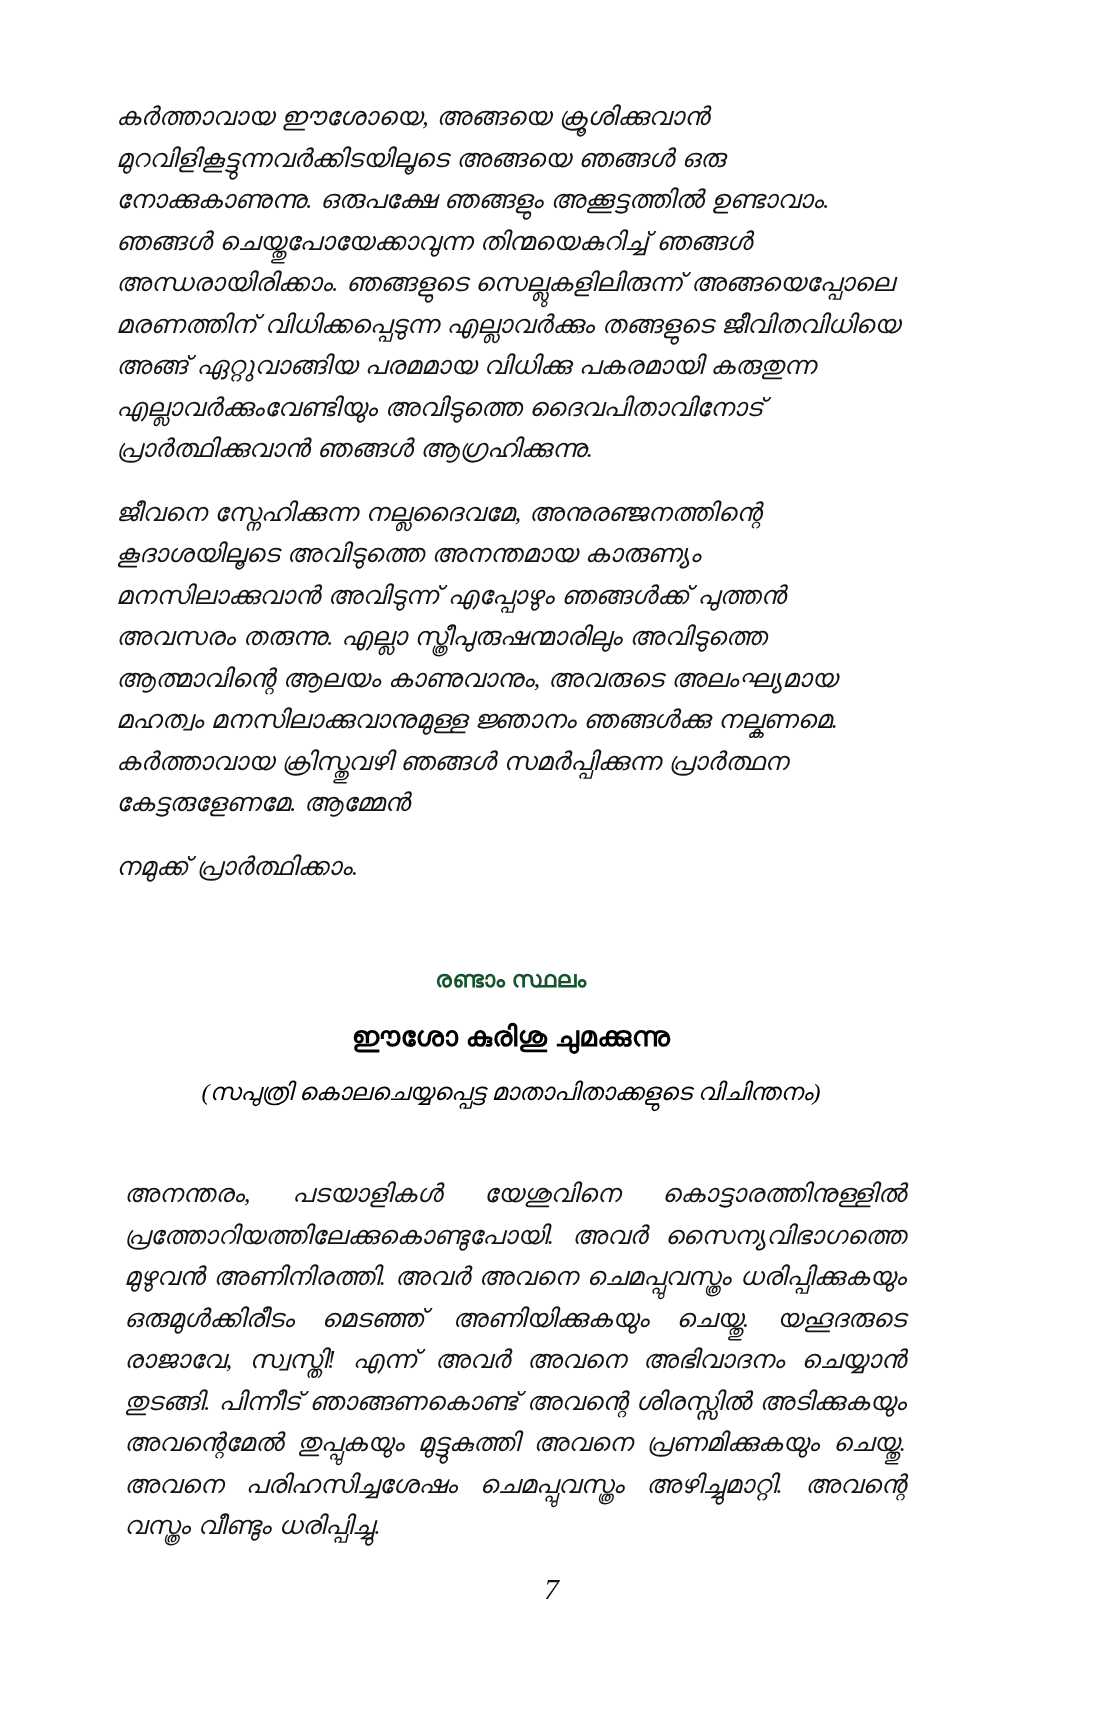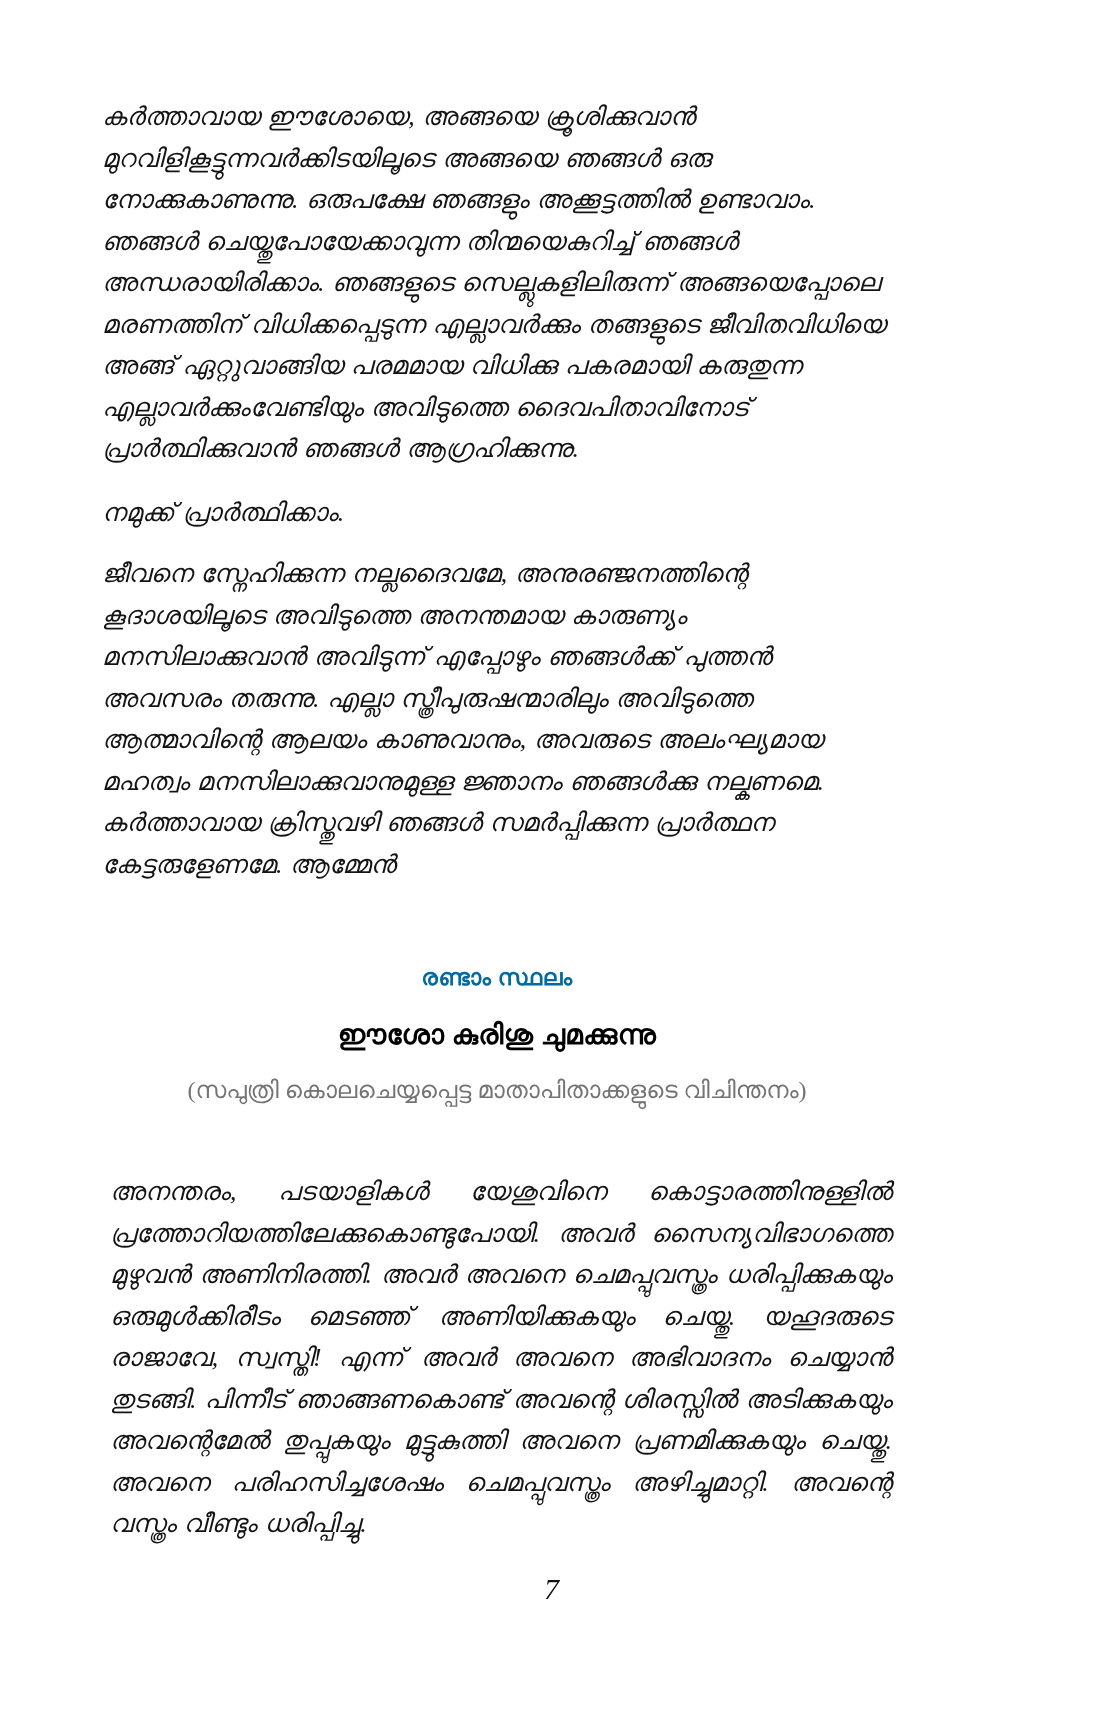--- a/index.html
+++ b/index.html
@@ -16,21 +16,21 @@
     position: relative;
     width: 1103px;
     height: 1733px;
     margin: 0 auto;
     background: #ffffff;
     box-sizing: border-box;
     overflow: hidden;
   }
   .content {
     position: absolute;
-    left: 102px;
+    left: 116px;
     top: 96px;
     width: 790px;
   }
 
   
   .para {
     font-family: "Liberation Serif", "DejaVu Serif", serif;
     font-style: italic;
     font-size: 25.5px;
     line-height: 41.5px;
@@ -50,38 +50,39 @@
     text-align: center;
   }
   .station-kicker {
     font-family: "Liberation Serif", "DejaVu Serif", serif;
     font-style: normal;
     font-weight: bold;
     font-size: 23px;
     line-height: 30px;
     letter-spacing: 0.6px;
     margin: 1px 0 18px 0;
-    color: #0369a1;
+    color: #14532d;
   }
   .station-title {
     font-family: "Liberation Serif", "DejaVu Serif", serif;
     font-style: normal;
     font-weight: bold;
     font-size: 28px;
     line-height: 48px;
     letter-spacing: 0.4px;
     margin: 0 0 14px 0;
     color: #000000;
   }
   .station-subtitle {
     font-family: "Liberation Serif", "DejaVu Serif", serif;
+    font-style: italic;
     font-size: 24px;
     line-height: 34px;
     margin: 0;
-    color: #737373;
+    color: #000000;
   }
 
   
   .passage-block {
     margin-top: 64px;
   }
 
   
   .folio {
     position: absolute;
@@ -98,23 +99,23 @@
 </style>
 </head>
 <body>
 
 <div class="page">
 
   <div class="content">
 
     <p class="para ragged">കർത്താവായ ഈശോയെ, അങ്ങയെ ക്രൂശിക്കുവാൻ മുറവിളികൂട്ടുന്നവർക്കിടയിലൂടെ അങ്ങയെ ഞങ്ങൾ ഒരു നോക്കുകാണുന്നു. ഒരുപക്ഷേ ഞങ്ങളും അക്കൂട്ടത്തിൽ ഉണ്ടാവാം. ഞങ്ങൾ ചെയ്തുപോയേക്കാവുന്ന തിന്മയെകുറിച്ച് ഞങ്ങൾ അന്ധരായിരിക്കാം. ഞങ്ങളുടെ സെല്ലുകളിലിരുന്ന് അങ്ങയെപ്പോലെ മരണത്തിന് വിധിക്കപ്പെടുന്ന എല്ലാവർക്കും തങ്ങളുടെ ജീവിതവിധിയെ അങ്ങ് ഏറ്റുവാങ്ങിയ പരമമായ വിധിക്കു പകരമായി കരുതുന്ന എല്ലാവർക്കുംവേണ്ടിയും അവിടുത്തെ ദൈവപിതാവിനോട് പ്രാർത്ഥിക്കുവാൻ ഞങ്ങൾ ആഗ്രഹിക്കുന്നു.</p>
 
+    <p class="para ragged">ജീവനെ സ്നേഹിക്കുന്ന നല്ലദൈവമേ,  അനുരഞ്ജനത്തിന്റെ കൂദാശയിലൂടെ അവിടുത്തെ അനന്തമായ കാരുണ്യം മനസിലാക്കുവാൻ അവിടുന്ന് എപ്പോഴും ഞങ്ങൾക്ക്  പുത്തൻ അവസരം തരുന്നു. എല്ലാ സ്ത്രീപുരുഷന്മാരിലും അവിടുത്തെ ആത്മാവിന്റെ ആലയം കാണുവാനും, അവരുടെ അലംഘ്യമായ മഹത്വം മനസിലാക്കുവാനുമുള്ള ജ്ഞാനം ഞങ്ങൾക്കു നല്കണമെ. കർത്താവായ ക്രിസ്തുവഴി ഞങ്ങൾ സമർപ്പിക്കുന്ന പ്രാർത്ഥന കേട്ടരുളേണമേ. ആമ്മേൻ</p>
+
     <p class="para ragged tight">നമുക്ക് പ്രാർത്ഥിക്കാം.</p>
-
-    <p class="para ragged">ജീവനെ സ്നേഹിക്കുന്ന നല്ലദൈവമേ,  അനുരഞ്ജനത്തിന്റെ കൂദാശയിലൂടെ അവിടുത്തെ അനന്തമായ കാരുണ്യം മനസിലാക്കുവാൻ അവിടുന്ന് എപ്പോഴും ഞങ്ങൾക്ക്  പുത്തൻ അവസരം തരുന്നു. എല്ലാ സ്ത്രീപുരുഷന്മാരിലും അവിടുത്തെ ആത്മാവിന്റെ ആലയം കാണുവാനും, അവരുടെ അലംഘ്യമായ മഹത്വം മനസിലാക്കുവാനുമുള്ള ജ്ഞാനം ഞങ്ങൾക്കു നല്കണമെ. കർത്താവായ ക്രിസ്തുവഴി ഞങ്ങൾ സമർപ്പിക്കുന്ന പ്രാർത്ഥന കേട്ടരുളേണമേ. ആമ്മേൻ</p>
 
     <div class="station-block">
       <p class="station-kicker">രണ്ടാം സ്ഥലം</p>
       <h1 class="station-title">ഈശോ കുരിശു ചുമക്കുന്നു</h1>
       <p class="station-subtitle">(സപുത്രി കൊലചെയ്യപ്പെട്ട മാതാപിതാക്കളുടെ വിചിന്തനം)</p>
     </div>
 
     <div class="passage-block">
       <p class="para justify">അനന്തരം, പടയാളികൾ യേശുവിനെ കൊട്ടാരത്തിനുള്ളിൽ പ്രത്തോറിയത്തിലേക്കുകൊണ്ടുപോയി. അവർ സൈന്യവിഭാഗത്തെ മുഴുവൻ അണിനിരത്തി. അവർ അവനെ ചെമപ്പുവസ്ത്രം ധരിപ്പിക്കുകയും ഒരുമുൾക്കിരീടം മെടഞ്ഞ് അണിയിക്കുകയും ചെയ്തു. യഹൂദരുടെ രാജാവേ, സ്വസ്തി! എന്ന് അവർ അവനെ അഭിവാദനം ചെയ്യാൻ തുടങ്ങി. പിന്നീട് ഞാങ്ങണകൊണ്ട് അവന്റെ ശിരസ്സിൽ അടിക്കുകയും അവന്റെമേൽ തുപ്പുകയും മുട്ടുകുത്തി അവനെ  പ്രണമിക്കുകയും ചെയ്തു. അവനെ പരിഹസിച്ചശേഷം ചെമപ്പുവസ്ത്രം അഴിച്ചുമാറ്റി. അവന്റെ വസ്ത്രം വീണ്ടും ധരിപ്പിച്ചു.</p>
     </div>

